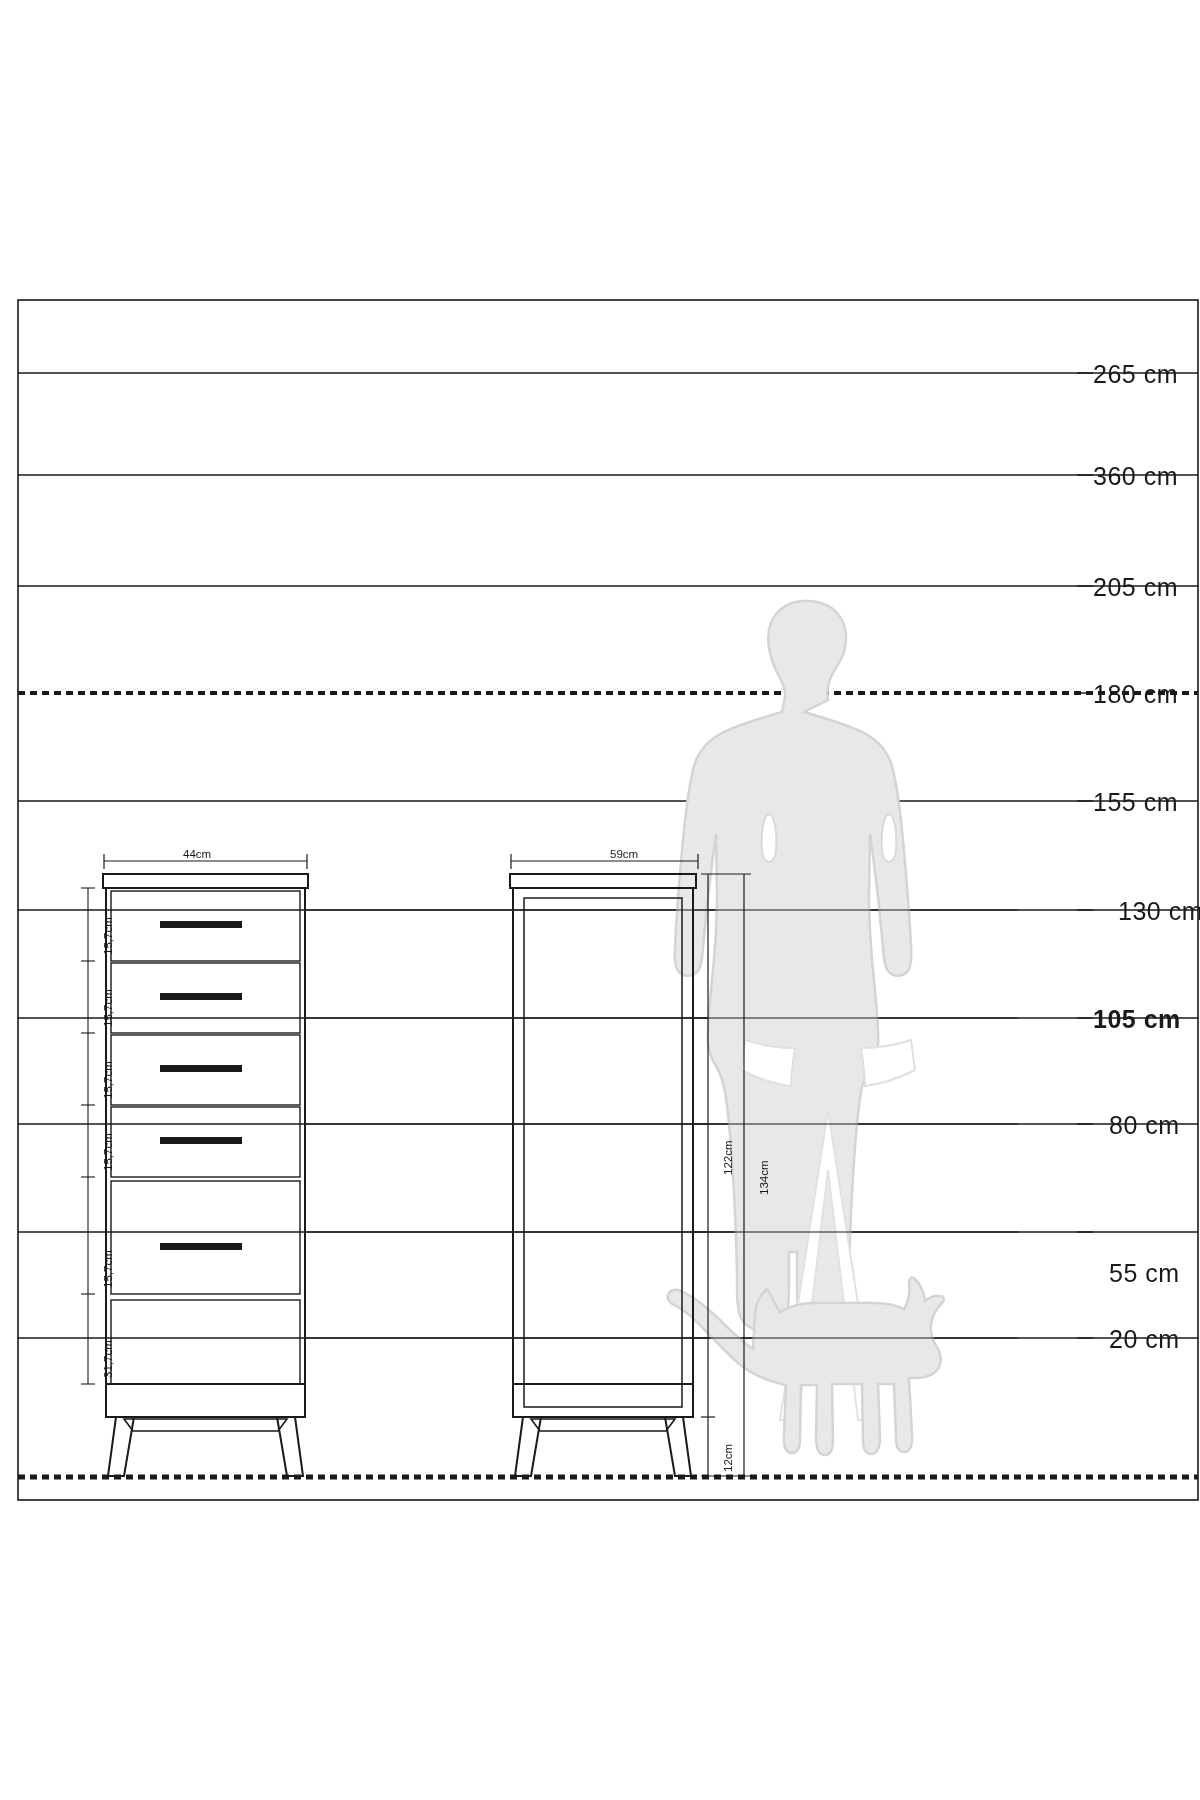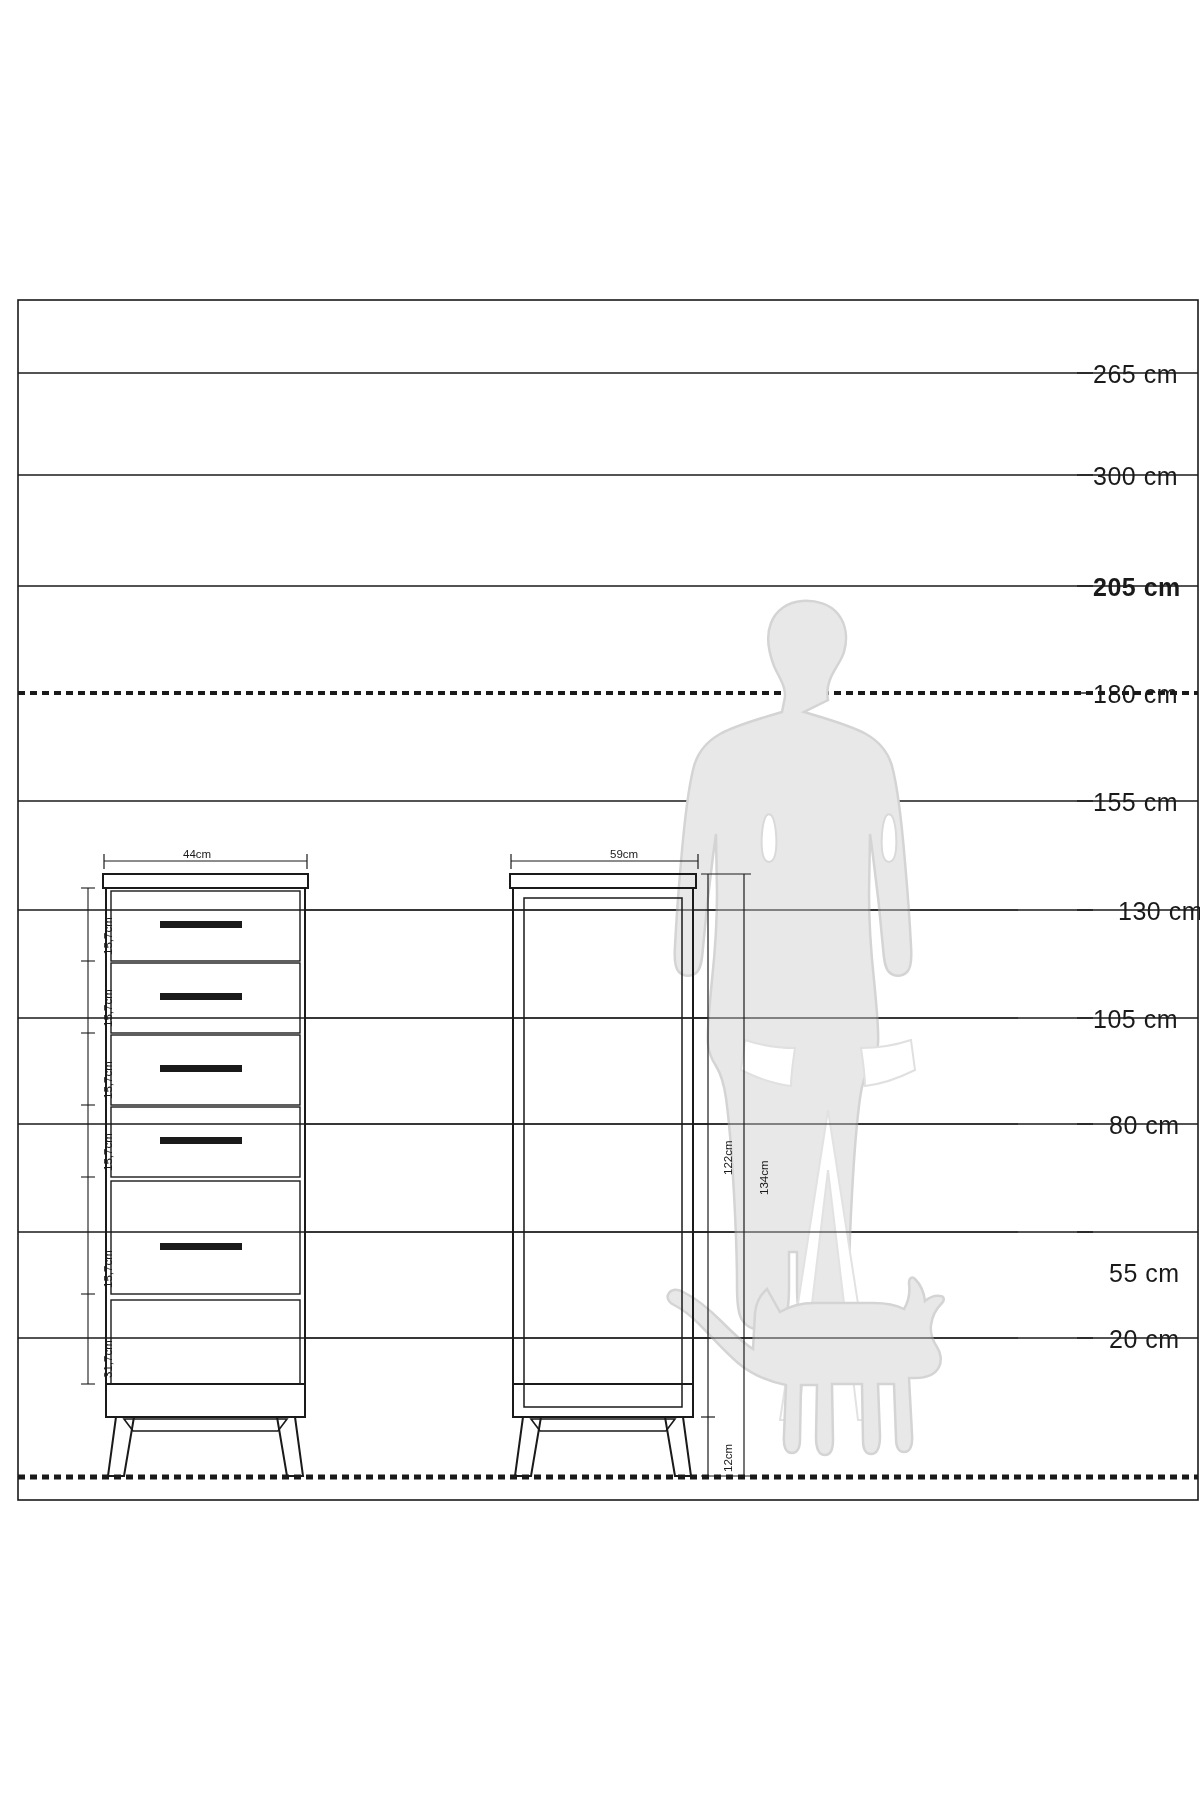--- a/index.html
+++ b/index.html
@@ -260,26 +260,26 @@
         <line x1="686" y1="1018" x2="1010" y2="1018"></line>
         <line x1="686" y1="1124" x2="1010" y2="1124"></line>
         <line x1="686" y1="1232" x2="1010" y2="1232"></line>
         <line x1="686" y1="1338" x2="1010" y2="1338"></line>
       </g>
     </g>
 
   </svg>
 
   <div class="scale-label" style="left:1085px; top:360px;">265 cm</div>
-  <div class="scale-label" style="left:1085px; top:462px;">300 cm</div>
-  <div class="scale-label" style="left:1085px; top:573px;font-weight:bold;">205 cm</div>
+  <div class="scale-label" style="left:1085px; top:462px;">360 cm</div>
+  <div class="scale-label" style="left:1085px; top:573px;">205 cm</div>
   <div class="scale-label" style="left:1085px; top:680px;">180 cm</div>
   <div class="scale-label" style="left:1085px; top:788px;">155 cm</div>
   <div class="scale-label" style="left:1085px; top:897px;margin-left:25px;">130 cm</div>
-  <div class="scale-label" style="left:1085px; top:1005px;">105 cm</div>
+  <div class="scale-label" style="left:1085px; top:1005px;font-weight:bold;">105 cm</div>
   <div class="scale-label" style="left:1101px; top:1111px;">80 cm</div>
   <div class="scale-label" style="left:1101px; top:1219px;margin-top:40px;">55 cm</div>
   <div class="scale-label" style="left:1101px; top:1325px;">20 cm</div>
 
   <div class="dim-label" style="left:175px; top:848px;">44cm</div>
   <div class="dim-label" style="left:578px; top:848px;padding-left:24px;">59cm</div>
 
   <div class="dim-label vert" style="left:94px; top:955px;">15,7cm</div>
   <div class="dim-label vert" style="left:94px; top:1027px;">15,7cm</div>
   <div class="dim-label vert" style="left:94px; top:1099px;">15,7cm</div>

